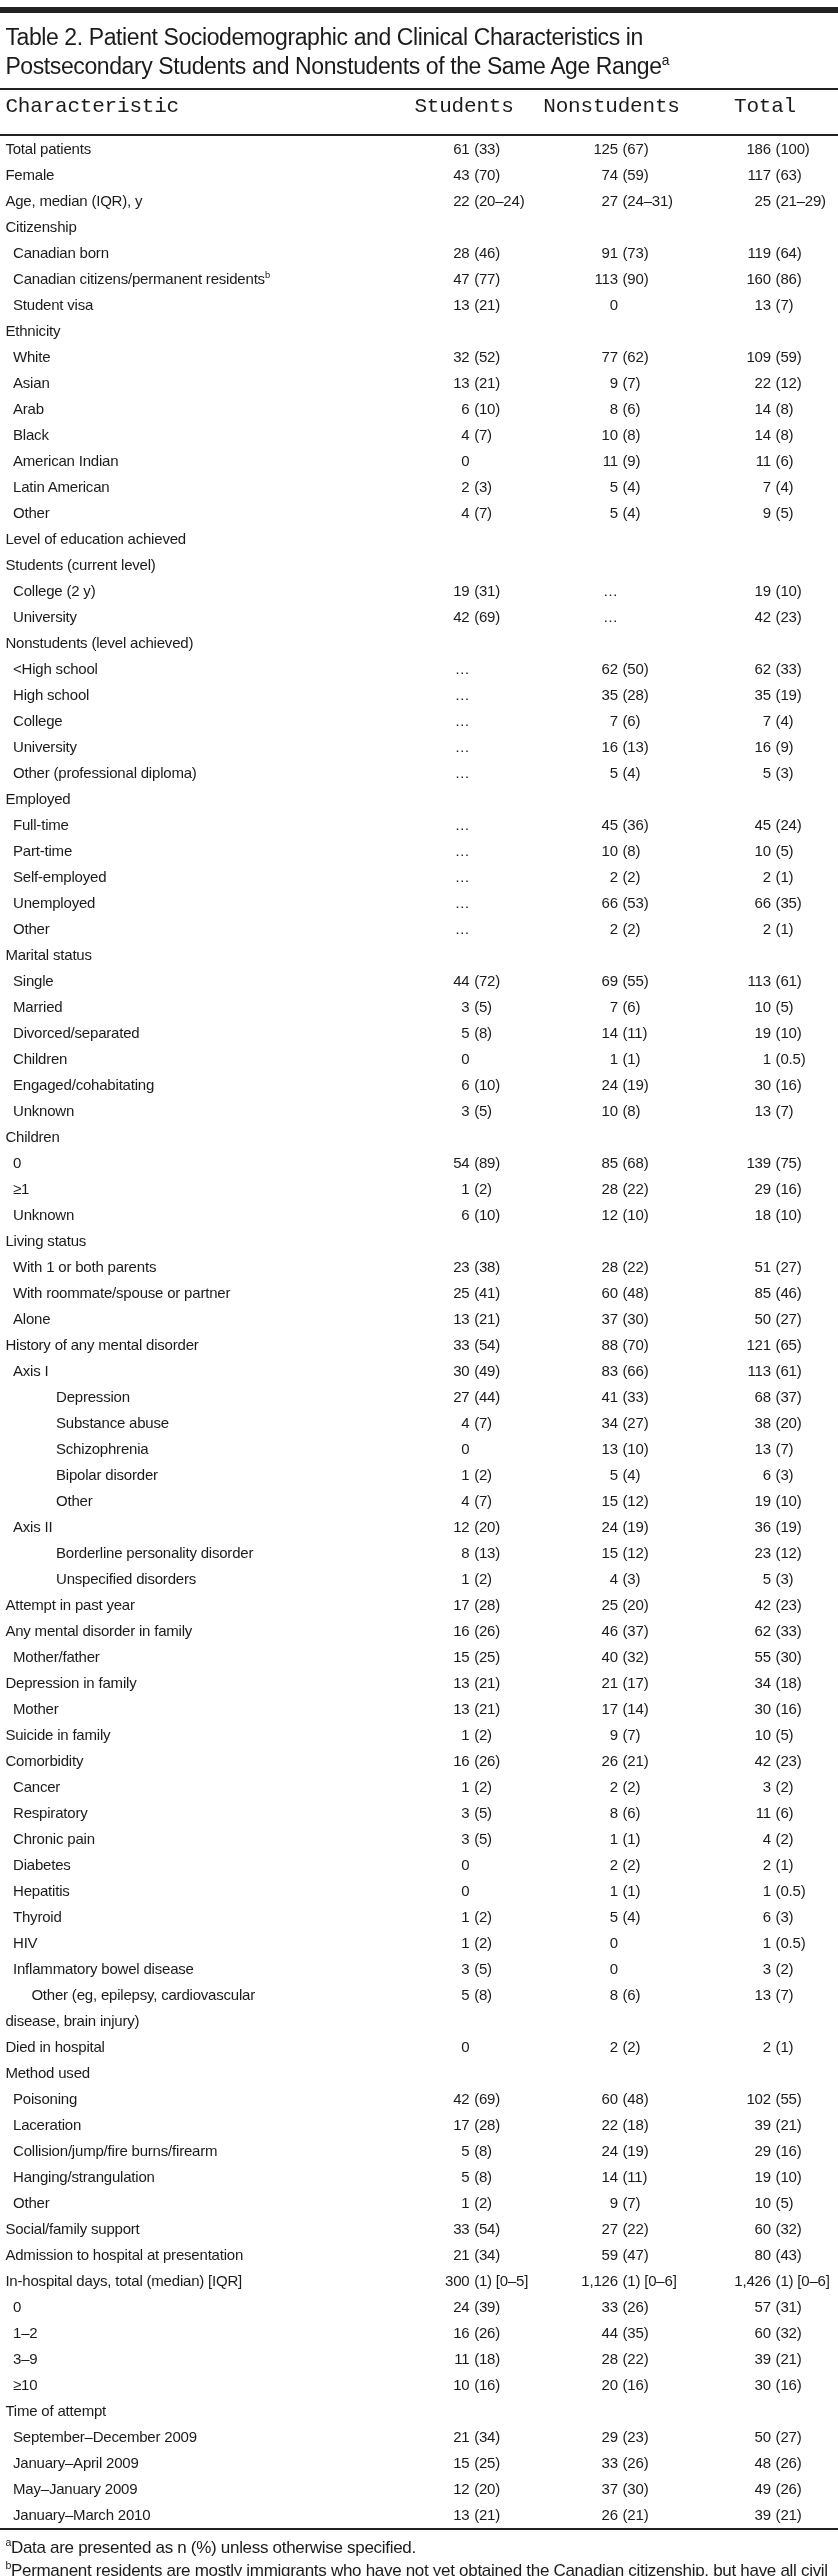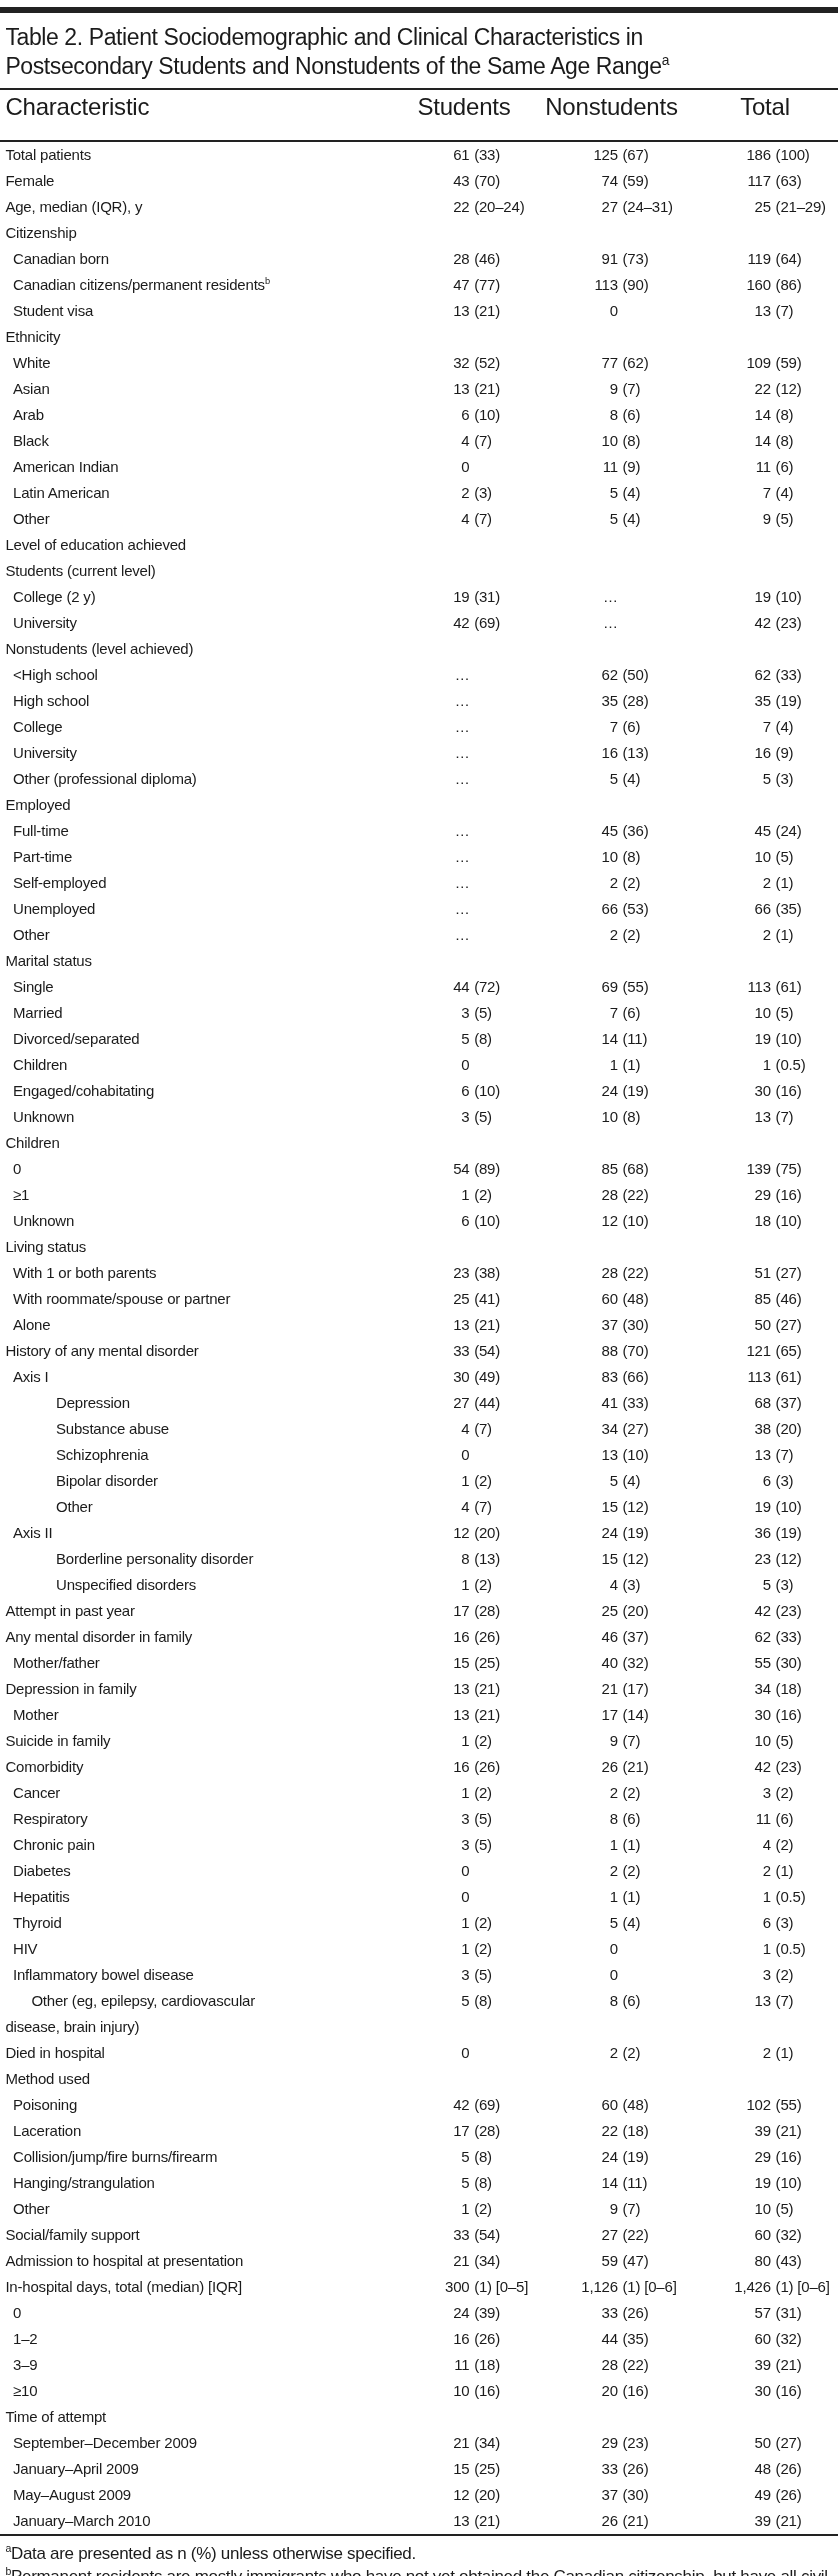--- a/index.html
+++ b/index.html
@@ -25,23 +25,24 @@
   .rule { background: #222; border: none; }
   .rule-title { height: 2.7px; }
   .rule-header { height: 2px; }
   .rule-foot { height: 2px; }
   .grid-row {
     display: grid;
     grid-template-columns: 396px 136px 159px 148px;
     align-items: start;
   }
   .header-row {
-    font-size: 24px;
+    font-size: 21px;
     line-height: 34px;
-    height: 50px;
+    height: 44px;
+    font-family: Liberation Mono, monospace;
   }
   .header-row .chead { text-align: center; }
   .cell-label { padding-left: 5.4px; }
   .tbody { font-size: 15px; }
   .tbody .grid-row { line-height: 26px; }
   .ind0 { padding-left: 5.4px; }
   .ind1 { padding-left: 13px; }
   .ind2 { padding-left: 56px; }
   .hang { padding-left: 5.4px !important; text-indent: 26px; white-space: pre-line; }
   .cell-label sup { font-size: 62%; vertical-align: super; line-height: 0; }
@@ -606,21 +607,21 @@
         <div class="val"><span class="num">29</span><span class="rest">(23)</span></div>
         <div class="val"><span class="num">50</span><span class="rest">(27)</span></div>
       </div>
       <div class="grid-row">
         <div class="cell-label ind1">January–April 2009</div>
         <div class="val"><span class="num">15</span><span class="rest">(25)</span></div>
         <div class="val"><span class="num">33</span><span class="rest">(26)</span></div>
         <div class="val"><span class="num">48</span><span class="rest">(26)</span></div>
       </div>
       <div class="grid-row">
-        <div class="cell-label ind1">May–August 2009</div>
+        <div class="cell-label ind1">May–January 2009</div>
         <div class="val"><span class="num">12</span><span class="rest">(20)</span></div>
         <div class="val"><span class="num">37</span><span class="rest">(30)</span></div>
         <div class="val"><span class="num">49</span><span class="rest">(26)</span></div>
       </div>
       <div class="grid-row">
         <div class="cell-label ind1">January–March 2010</div>
         <div class="val"><span class="num">13</span><span class="rest">(21)</span></div>
         <div class="val"><span class="num">26</span><span class="rest">(21)</span></div>
         <div class="val"><span class="num">39</span><span class="rest">(21)</span></div>
       </div>

